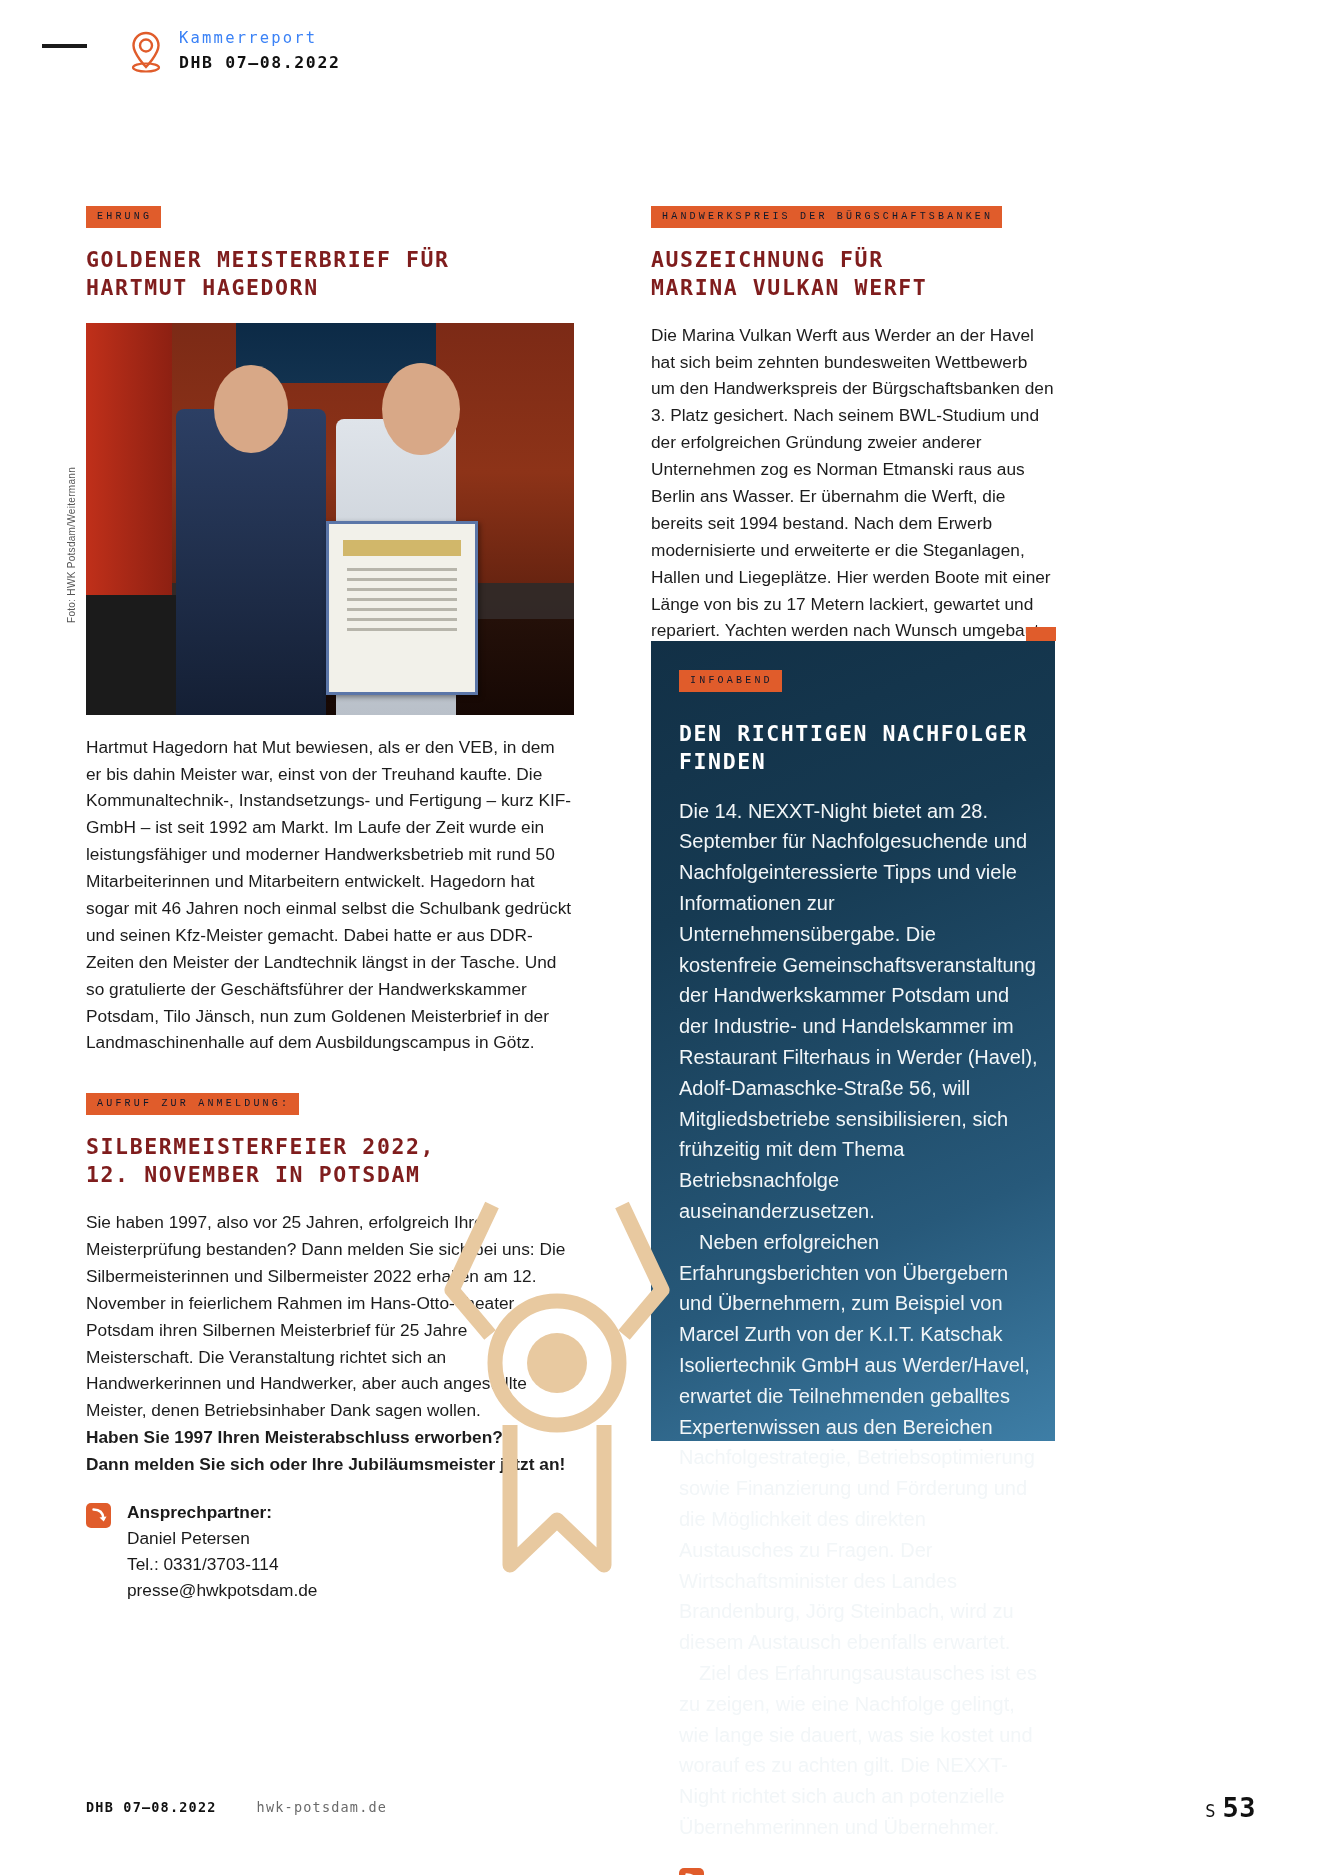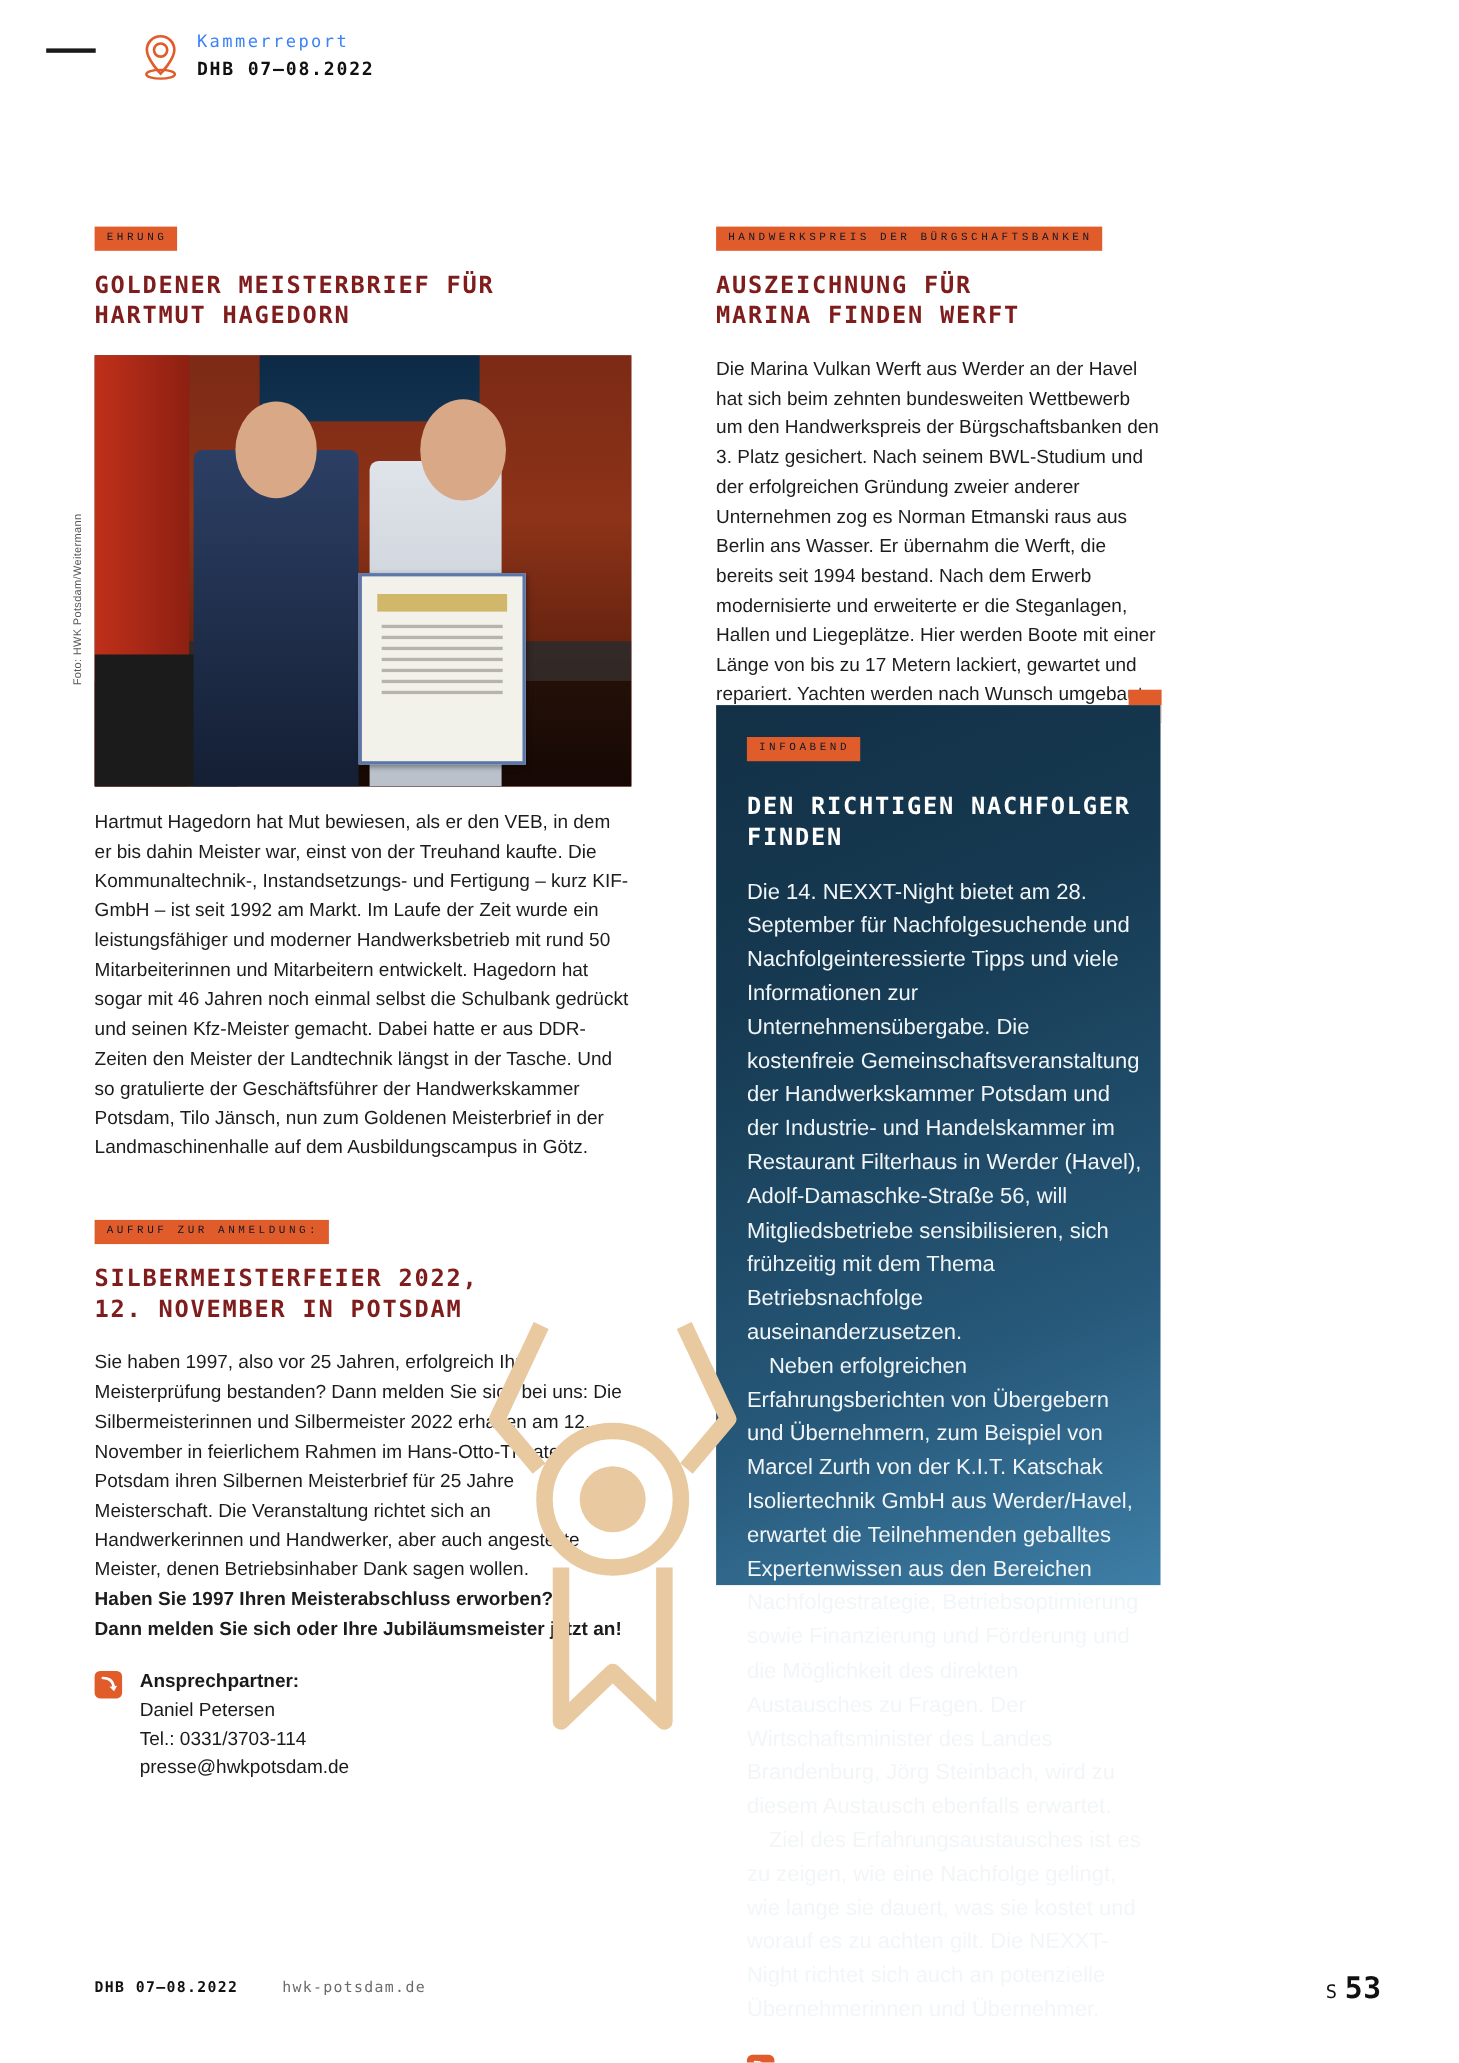--- a/index.html
+++ b/index.html
@@ -207,21 +207,21 @@
                 <i></i>
                 <i></i>
               </div>
           </div>
         </div>
       </div>
 
       <p class="body">Hartmut Hagedorn hat Mut bewiesen, als er den VEB, in dem er bis dahin Meister war, einst von der Treuhand kaufte. Die Kommunaltechnik-, Instandsetzungs- und Fertigung – kurz KIF-GmbH – ist seit 1992 am Markt. Im Laufe der Zeit wurde ein leistungsfähiger und moderner Handwerksbetrieb mit rund 50 Mitarbeiterinnen und Mitarbeitern entwickelt. Hagedorn hat sogar mit 46 Jahren noch einmal selbst die Schulbank gedrückt und seinen Kfz-Meister gemacht. Dabei hatte er aus DDR-Zeiten den Meister der Landtechnik längst in der Tasche. Und so gratulierte der Geschäftsführer der Handwerkskammer Potsdam, Tilo Jänsch, nun zum Goldenen Meisterbrief in der Landmaschinenhalle auf dem Ausbildungscampus in Götz.</p>
     </div>
 
-    <div style="margin-top:52px;">
+    <div style="margin-top:36px;">
       <span class="badge">AUFRUF ZUR ANMELDUNG:</span>
       <h2 class="hl">
         <span>SILBERMEISTERFEIER 2022,</span><br>
         <span>12. NOVEMBER IN POTSDAM</span>
       </h2>
       <p class="body">Sie haben 1997, also vor 25 Jahren, erfolgreich Ihre Meisterprüfung bestanden? Dann melden Sie sich bei uns: Die Silbermeisterinnen und Silbermeister 2022 erhalten am 12. November in feierlichem Rahmen im Hans-Otto-Theater Potsdam ihren Silbernen Meisterbrief für 25 Jahre Meisterschaft. Die Veranstaltung richtet sich an Handwerkerinnen und Handwerker, aber auch angestellte Meister, denen Betriebsinhaber Dank sagen wollen.</p>
       <p class="body tight" style="margin-top:0;font-weight:bold;">
         <span>Haben Sie 1997 Ihren Meisterabschluss erworben?</span><br>
         <span>Dann melden Sie sich oder Ihre Jubiläumsmeister jetzt an!</span>
       </p>
@@ -241,21 +241,21 @@
         </div>
       </div>
     </div>
   </div>
 
   <div class="col-right">
     <div>
       <span class="badge">HANDWERKSPREIS DER BÜRGSCHAFTSBANKEN</span>
       <h2 class="hl">
         <span>AUSZEICHNUNG FÜR</span><br>
-        <span>MARINA FINDEN WERFT</span>
+        <span>MARINA VULKAN WERFT</span>
       </h2>
       <p class="body">Die Marina Vulkan Werft aus Werder an der Havel hat sich beim zehnten bundesweiten Wettbewerb um den Handwerkspreis der Bürgschaftsbanken den 3. Platz gesichert. Nach seinem BWL-Studium und der erfolgreichen Gründung zweier anderer Unternehmen zog es Norman Etmanski raus aus Berlin ans Wasser. Er übernahm die Werft, die bereits seit 1994 bestand. Nach dem Erwerb modernisierte und erweiterte er die Steganlagen, Hallen und Liegeplätze. Hier werden Boote mit einer Länge von bis zu 17 Metern lackiert, gewartet und repariert. Yachten werden nach Wunsch umgebaut, und seit dem Bootsboom 2020 baut die Marina auch eigene Yachten.</p>
     </div>
   </div>
 
   <div class="corner-tab"></div>
 
   <div class="infobox">
     <span class="badge">INFOABEND</span>
     <h2 class="hl">

